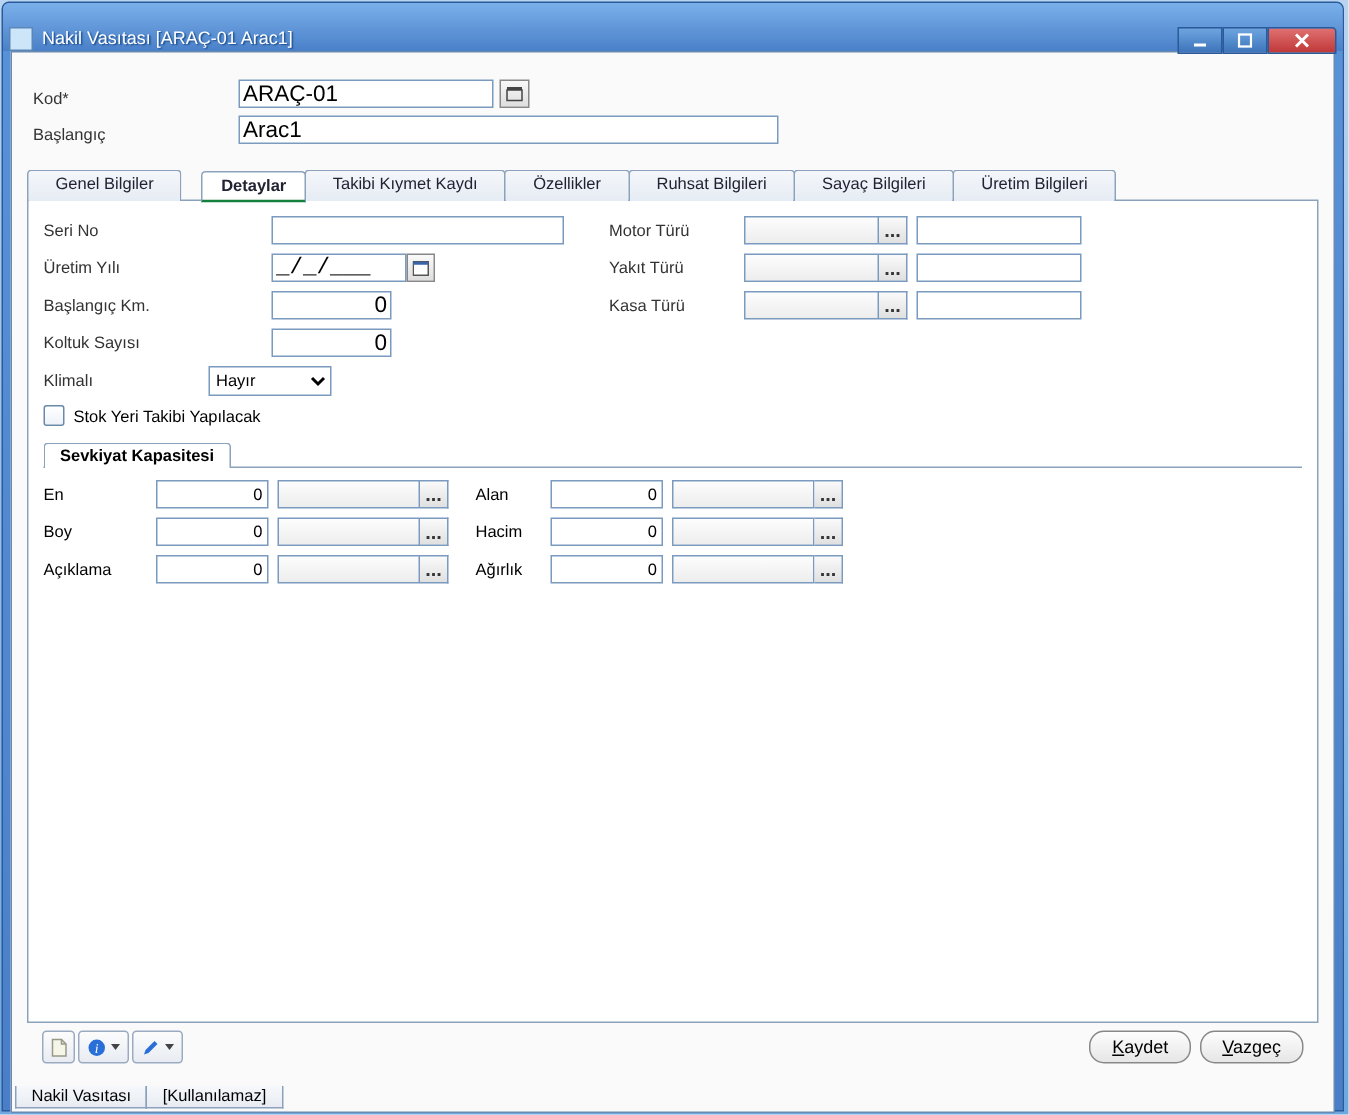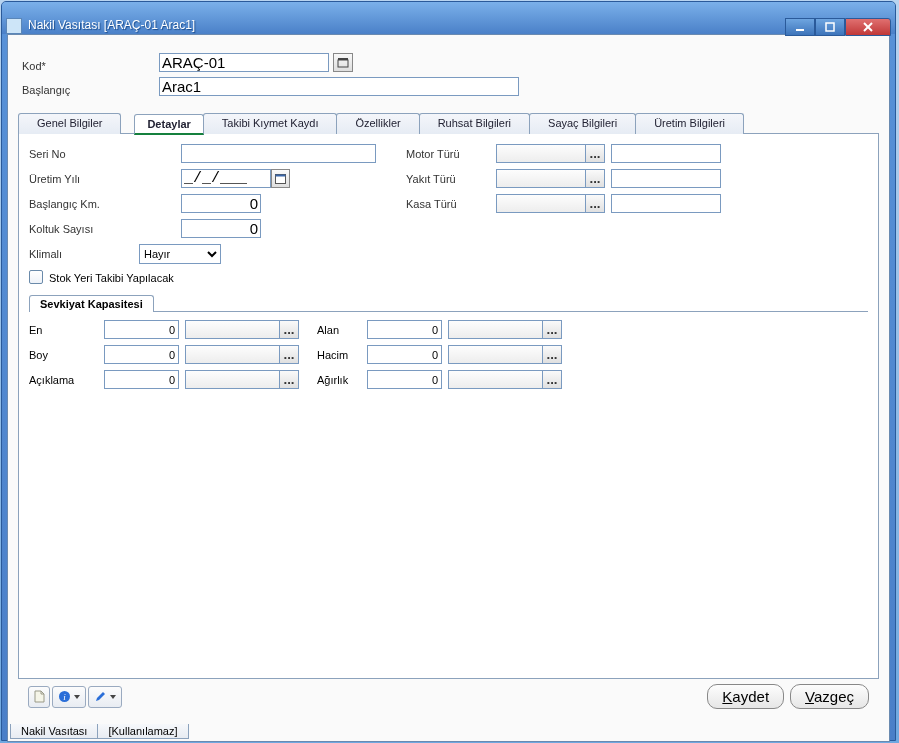--- a/index.html
+++ b/index.html
@@ -237,21 +237,21 @@
   border-left: 3px solid transparent;
   border-right: 3px solid transparent;
 }
 .action-buttons { margin-left: auto; display: flex; gap: 6px; }
 .action-btn {
   border: 1px solid #888;
   background: linear-gradient(#fdfdfd,#e6e6e6);
   padding: 3px 14px;
   border-radius: 10px;
   cursor: pointer;
-  font-size: 15px;
+  font-size: 12px;
 }
 .action-btn span { text-decoration: underline; }
 .footer-tabs {
   display: flex;
   padding: 0 2px 2px 2px;
 }
 .footer-tab {
   border: 1px solid #8ca2bc;
   background: linear-gradient(#f6f8fb,#e8ecf2);
   padding: 1px 10px;

